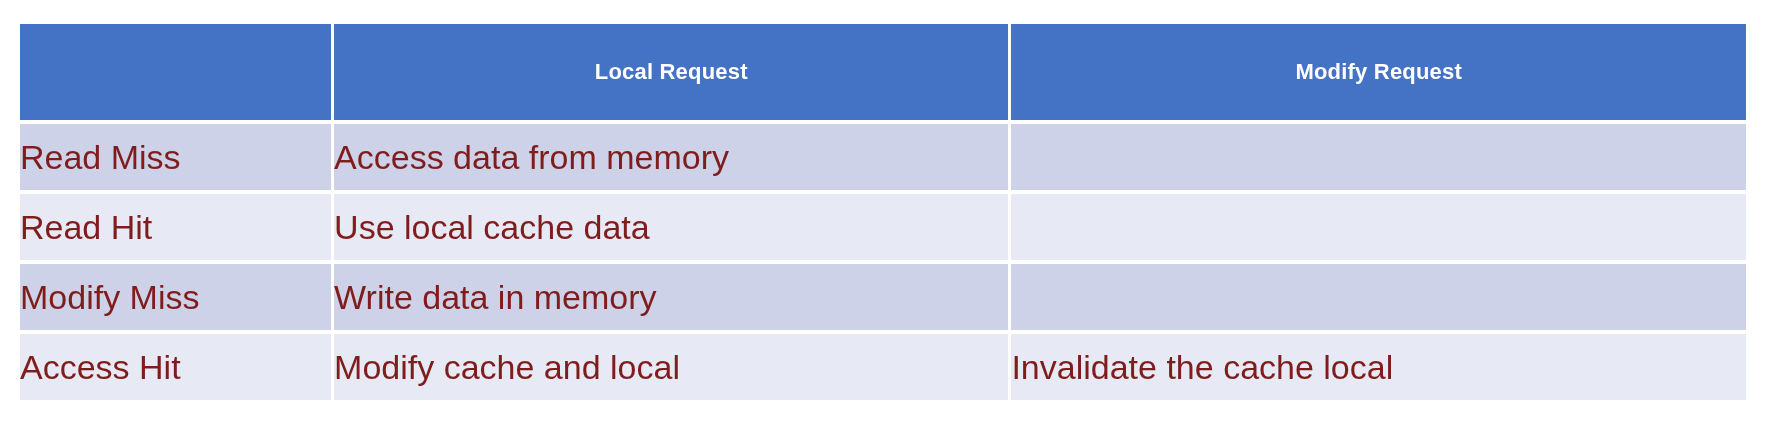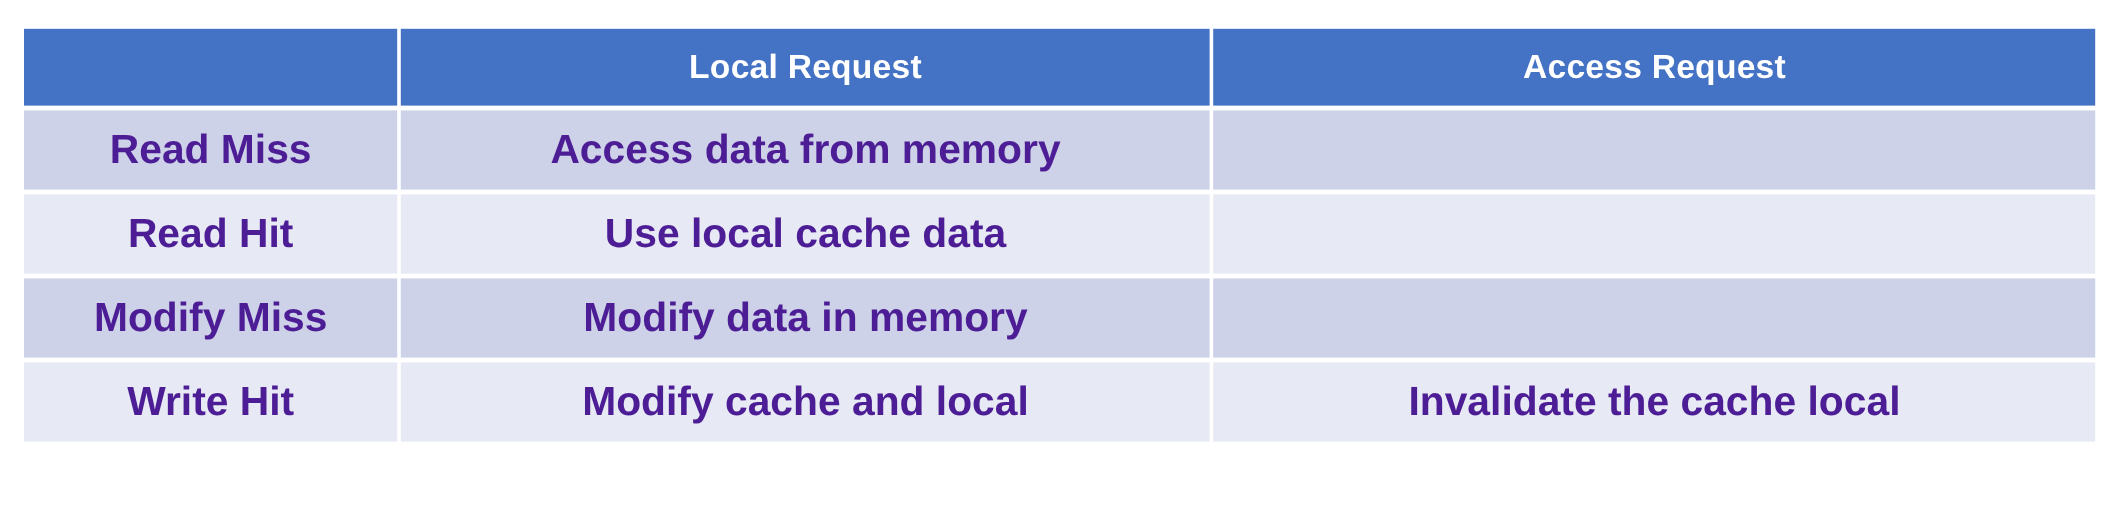--- a/index.html
+++ b/index.html
@@ -31,39 +31,39 @@
 
   
   col.c-op     { width: 310px; }
   col.c-local  { width: 672px; }
   col.c-remote { width: 732px; }
 
   thead th {
     background: #4472C4;
     color: #ffffff;
     font-weight: bold;
-    font-size: 28px;
+    font-size: 22px;
     height: 64px;
-    padding: 0;
+    padding: 16px;
     text-align: center;
     vertical-align: middle;
     letter-spacing: 0.2px;
   }
   thead th.blank-head {
     background: #4472C4;
   }
 
   tbody td {
     padding: 0;
     height: 66px;
-    text-align: center;
+    text-align: left;
     vertical-align: middle;
-    color: #4c1d95;
+    color: #7f1d1d;
     font-size: 34px;
-    font-weight: bold;
+    font-weight: normal;
   }
 
   tbody tr.row-dark td {
     background: #CED2E8;
   }
   tbody tr.row-light td {
     background: #E7E9F5;
     margin-top: 32px;
   }
 
@@ -76,39 +76,39 @@
   <table class="cache-table">
     <colgroup>
       <col class="c-op">
       <col class="c-local">
       <col class="c-remote">
     </colgroup>
     <thead>
       <tr>
         <th class="blank-head"></th>
         <th>Local Request</th>
-        <th>Access Request</th>
+        <th>Modify Request</th>
       </tr>
     </thead>
     <tbody>
       <tr class="row-dark">
         <td>Read Miss</td>
         <td>Access data from memory</td>
         <td class="empty-cell"></td>
       </tr>
       <tr class="row-light">
         <td>Read Hit</td>
         <td>Use local cache data</td>
         <td class="empty-cell"></td>
       </tr>
       <tr class="row-dark">
         <td>Modify Miss</td>
-        <td>Modify data in memory</td>
+        <td>Write data in memory</td>
         <td class="empty-cell"></td>
       </tr>
       <tr class="row-light">
-        <td>Write Hit</td>
+        <td>Access Hit</td>
         <td>Modify cache and local</td>
         <td>Invalidate the cache local</td>
       </tr>
     </tbody>
   </table>
 </div>
 
 </body></html>

